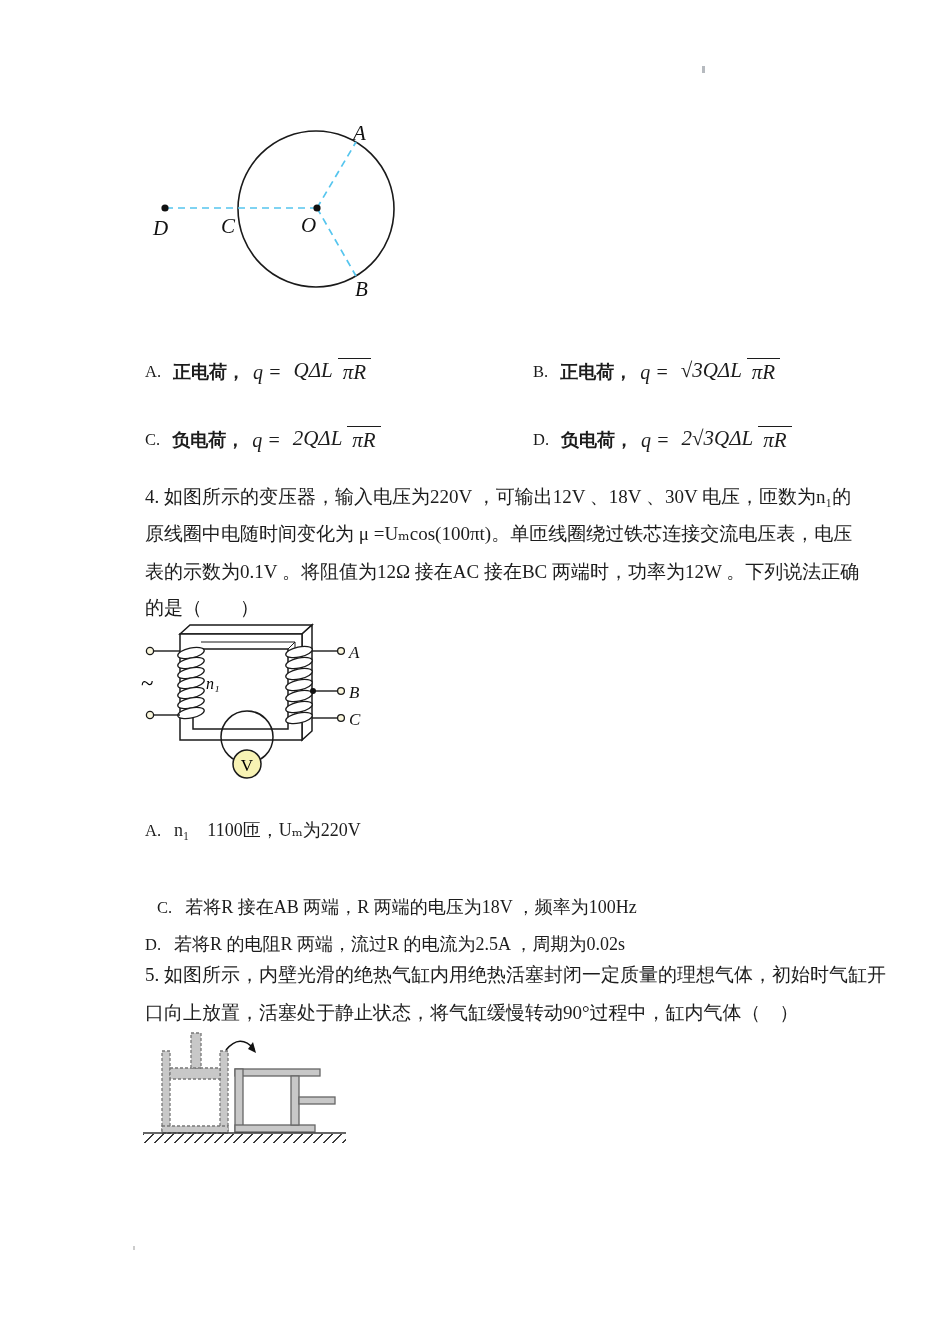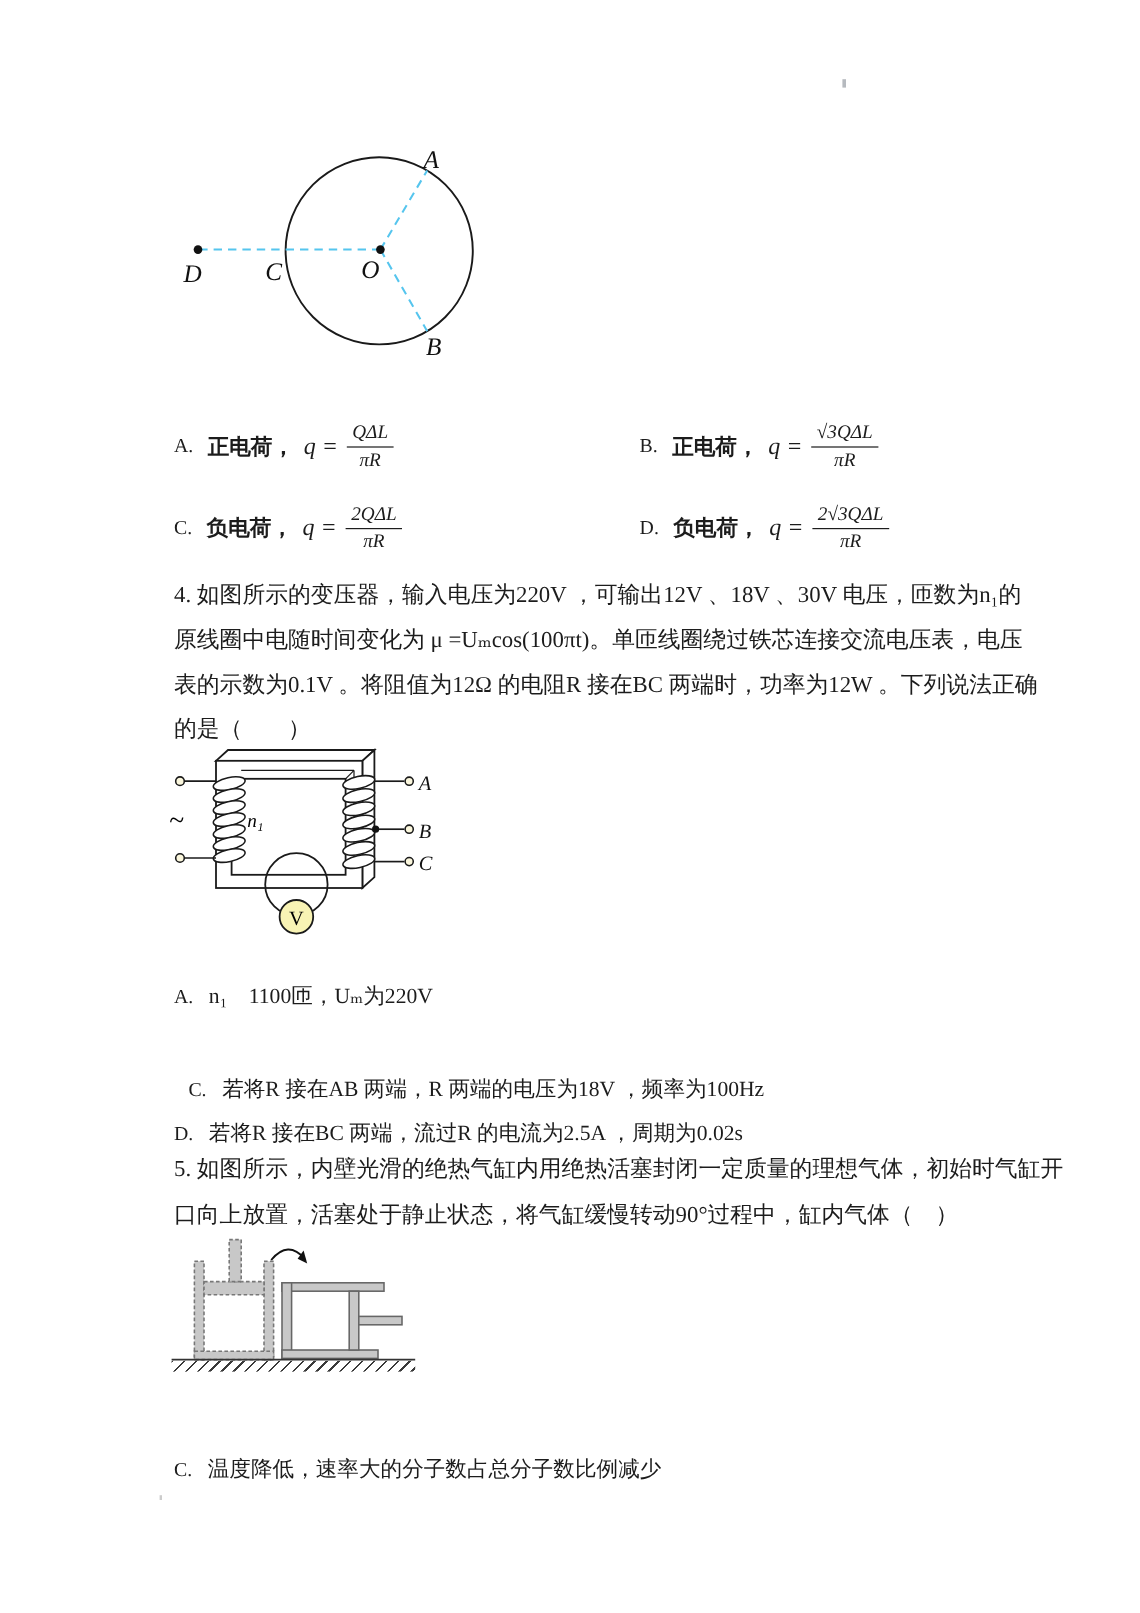--- a/index.html
+++ b/index.html
@@ -6,21 +6,21 @@
   #page{position:relative;width:950px;height:1344px;background:#ffffff;overflow:hidden;
         font-family:"Liberation Serif","DejaVu Serif",serif;color:#1c1c1c;}
   .line{position:absolute;white-space:nowrap;font-size:19px;line-height:22px;}
   .optrow{position:absolute;white-space:nowrap;font-size:18px;line-height:22px;text-align:right;}
   .olt{display:inline-block;font-size:16.5px;margin-right:13px;}
   .fopt{position:absolute;display:flex;align-items:center;white-space:nowrap;}
   .fopt .olt{margin-right:12px;}
   .fopt .chg{font-size:18px;margin-right:4px;font-weight:bold;}
   .math{display:inline-flex;align-items:center;font-style:italic;font-size:20px;}
   .math .lead{margin:0 7px 0 4px;}
-  .frac{display:inline-flex;flex-direction:column;text-align:center;font-size:16px;line-height:1.2;}
+  .frac{display:inline-flex;flex-direction:row;text-align:center;font-size:21px;line-height:1.2;}
   .frac .num{padding:0 5px 1px;}
   .frac .den{border-top:1.5px solid #1c1c1c;padding:1px 5px 0;}
   .hatch{position:absolute;left:143px;top:1134px;width:203px;height:9px;
          background:repeating-linear-gradient(135deg,#3a3a3a 0 1.4px,transparent 1.4px 7px);}
   .stray1{position:absolute;left:702px;top:66px;width:3px;height:7px;background:#b6babf;}
   .stray2{position:absolute;left:133px;top:1246px;width:2px;height:4px;background:#cccccc;}
   svg{position:absolute;overflow:visible;}
   svg text{font-family:"Liberation Serif","DejaVu Serif",serif;}
 </style>
 </head>
@@ -89,21 +89,21 @@
       <span class="lead">q =</span>
       <span class="frac">
           <span class="num">2√3QΔL</span>
           <span class="den">πR</span>
         </span>
     </span>
   </div>
 
   <div class="line" style="left:145px;top:486px">4. 如图所示的变压器，输入电压为220V ，可输出12V 、18V 、30V 电压，匝数为n₁的</div>
   <div class="line" style="left:145px;top:523px">原线圈中电随时间变化为 μ =Uₘcos(100πt)。单匝线圈绕过铁芯连接交流电压表，电压</div>
-  <div class="line" style="left:145px;top:561px">表的示数为0.1V 。将阻值为12Ω 的电阻R 接在BC 两端时，功率为12W 。下列说法正确</div>
+  <div class="line" style="left:145px;top:561px">表的示数为0.1V 。将阻值为12Ω 接在AC 接在BC 两端时，功率为12W 。下列说法正确</div>
   <div class="line" style="left:145px;top:597px">的是（　　）</div>
 
   <svg style="left:135px;top:615px" width="245" height="175" viewBox="135 615 245 175">
 
     <g stroke="#1a1a1a" stroke-width="1.5" fill="#ffffff">
       <polygon points="180,634 190,625 312,625 302,634"></polygon>
       <polygon points="302,634 312,625 312,731 302,740"></polygon>
       <rect x="180" y="634" width="122" height="106"></rect>
       <rect x="193" y="649" width="95" height="80"></rect>
     </g>
@@ -163,21 +163,21 @@
     </g>
   </svg>
 
   <div class="optrow" style="left:145px;top:819px">
     <span class="olt">A.</span><span>n₁　1100匝，Uₘ为220V</span>
   </div>
   <div class="optrow" style="left:157px;top:896px">
     <span class="olt">C.</span><span>若将R 接在AB 两端，R 两端的电压为18V ，频率为100Hz</span>
   </div>
   <div class="optrow" style="left:145px;top:933px">
-    <span class="olt">D.</span><span>若将R 接在BC 两端，流过R 的电流为2.5A ，周期为0.02s</span>
+    <span class="olt">D.</span><span>若将R 的电阻R 两端，流过R 的电流为2.5A ，周期为0.02s</span>
   </div>
 
   <div class="line" style="left:145px;top:964px">5. 如图所示，内壁光滑的绝热气缸内用绝热活塞封闭一定质量的理想气体，初始时气缸开</div>
   <div class="line" style="left:145px;top:1002px">口向上放置，活塞处于静止状态，将气缸缓慢转动90°过程中，缸内气体（　）</div>
 
   <svg style="left:138px;top:1028px" width="215" height="122" viewBox="138 1028 215 122">
 
     <g fill="#c8c8c8" stroke="#777" stroke-width="1.3" stroke-dasharray="3 2">
       <rect x="162" y="1051" width="8" height="82"></rect>
       <rect x="220" y="1051" width="8" height="82"></rect>
@@ -195,17 +195,14 @@
       <rect x="235" y="1069" width="85" height="7"></rect>
       <rect x="235" y="1069" width="8" height="63"></rect>
       <rect x="235" y="1125" width="80" height="7"></rect>
       <rect x="291" y="1076" width="8" height="49"></rect>
       <rect x="299" y="1097" width="36" height="7"></rect>
     </g>
     <line x1="143" y1="1133" x2="346" y2="1133" stroke="#333" stroke-width="1.5"></line>
   </svg>
   <div class="hatch"></div>
 
-  <div class="optrow" style="left:145px;top:1213px">
-    <span class="olt">C.</span><span>温度降低，速率大的分子数占总分子数比例减少</span>
-  </div>
 
 </div>
 
 </body></html>

